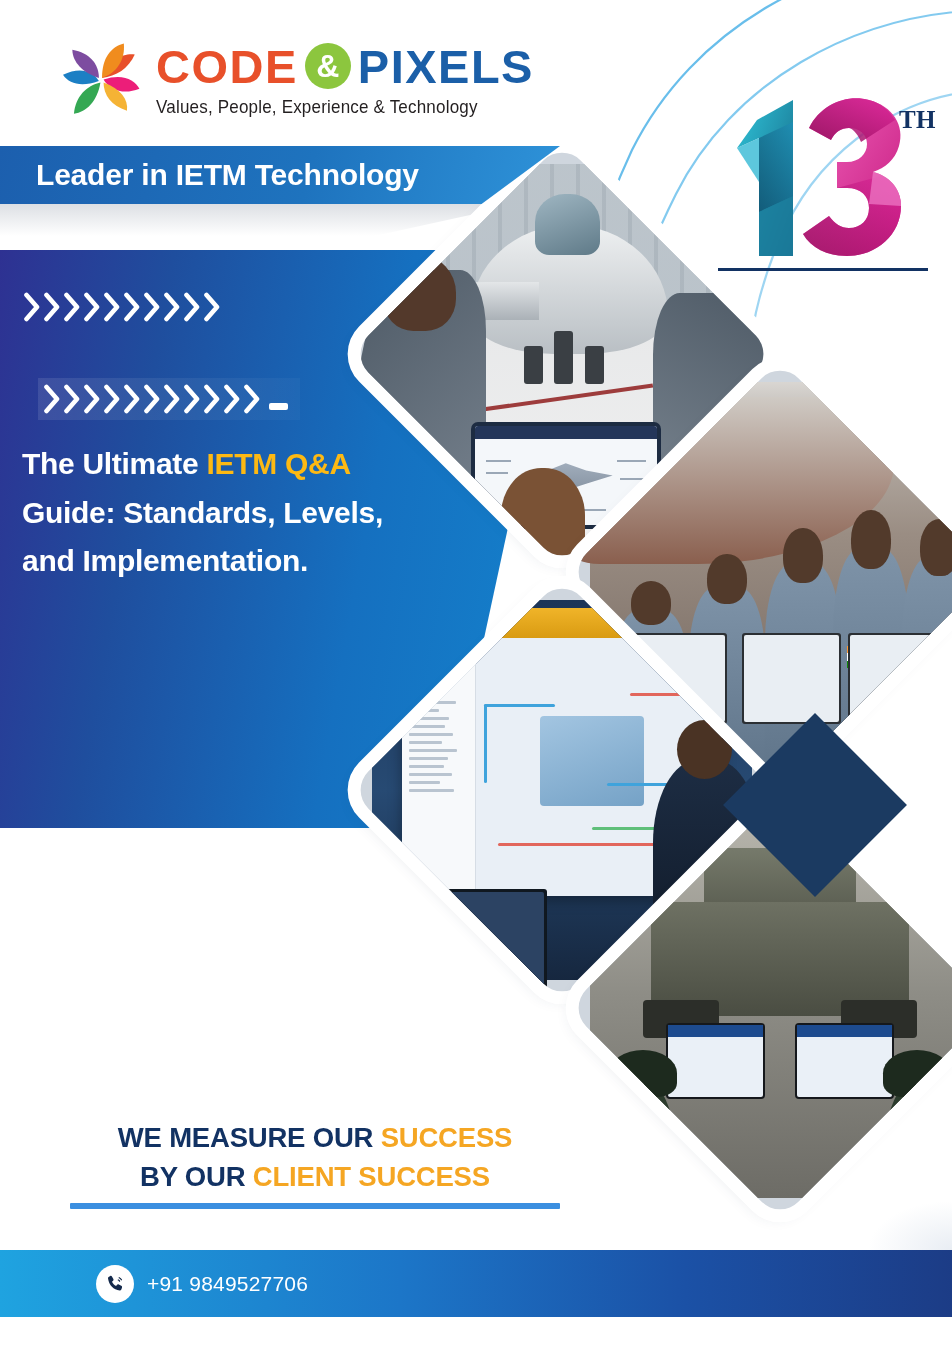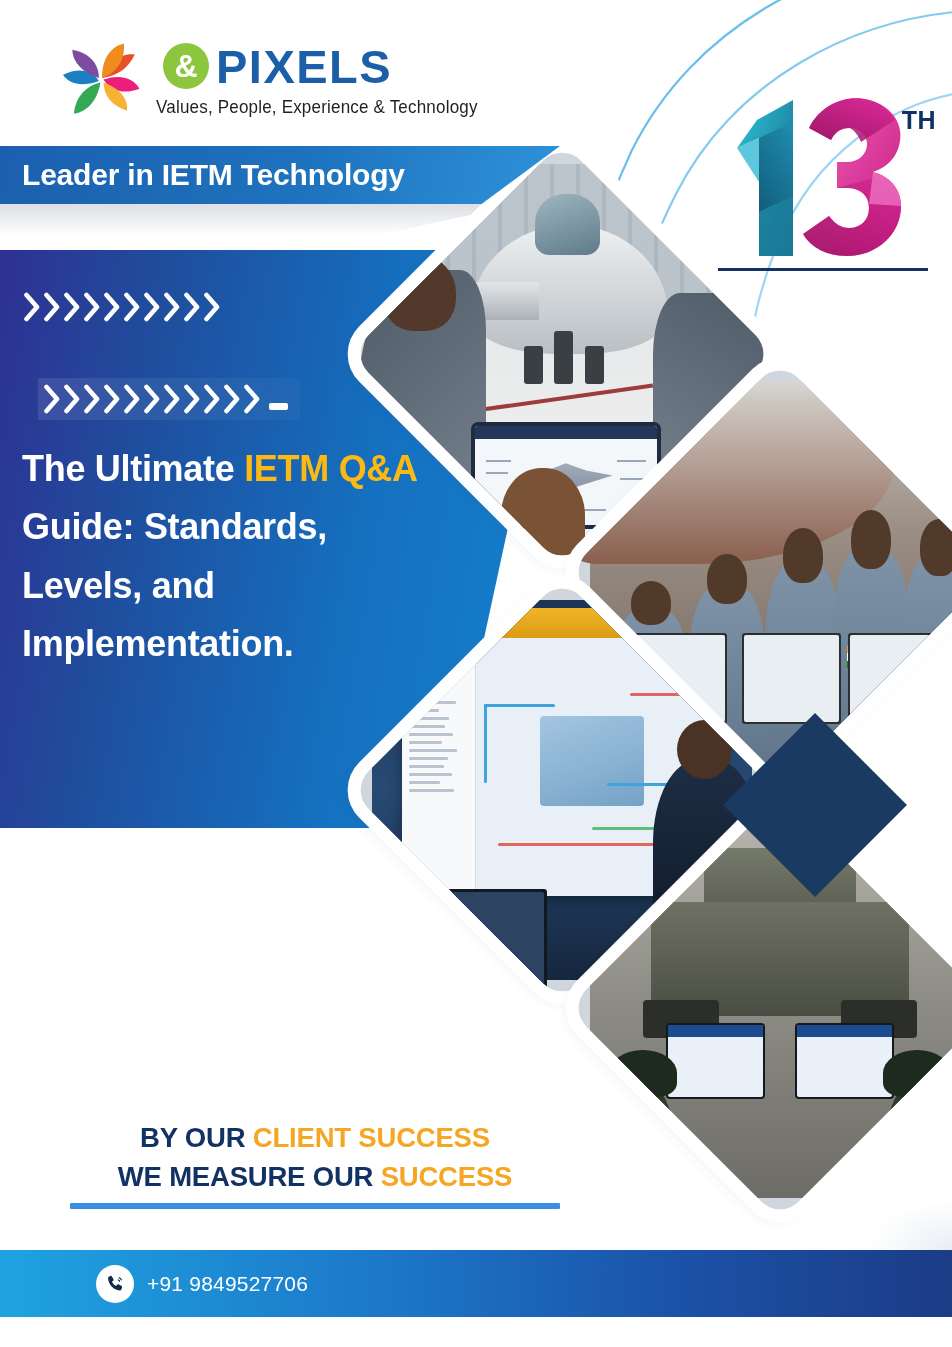--- a/index.html
+++ b/index.html
@@ -40,31 +40,31 @@
 
   
   .leader-banner {
     position:absolute; left:0; top:146px; width:560px; height:58px; z-index:18;
     background:linear-gradient(105deg,#1C5FAE 0%,#1E73BE 55%,#2E93D9 100%);
     clip-path: polygon(0 0, 100% 0, 86% 100%, 0 100%);
     display:flex; align-items:center;
   }
   .leader-banner span {
     color:#fff; font-size:30px; font-weight:bold; letter-spacing:-0.2px;
-    padding-left:22px;
+    padding-left:36px;
   }
   .leader-shadow {
     position:absolute; left:0; top:204px; width:520px; height:32px; z-index:6;
     background:linear-gradient(180deg,rgba(140,150,165,.30),rgba(255,255,255,0));
     clip-path: polygon(0 0, 100% 0, 72% 100%, 0 100%);
   }
 
   
   .anniv { position:absolute; right:14px; top:92px; width:230px; z-index:20; text-align:center; }
-  .anniv-num { position:relative; height:172px; }
+  .anniv-num { position:relative; height:172px;font-family:Liberation Serif, serif; }
   .anniv-num svg { display:block; margin:0 auto; }
   .anniv-th {
     position:absolute; right:2px; top:14px;
     font-size:25px; font-weight:bold; color:#123263; letter-spacing:0.5px;
   }
   .anniv-word {
     font-size:31px; font-weight:bold; color:#123263; letter-spacing:2.2px;
     margin-top:-2px;
   }
   .anniv-rule { height:3px; background:#123263; margin:4px 10px 4px 10px; }
@@ -86,21 +86,21 @@
     display:inline-block;
   }
   .chev svg { display:block; }
   .chev-dash {
     display:inline-block; width:19px; height:7px; background:#fff;
     border-radius:2px; margin-left:5px; margin-top:14px;
   }
 
   .headline {
     position:absolute; left:22px; top:440px; width:420px; z-index:14;
-    color:#ffffff; font-size:36px; font-weight:bold; line-height:1.62;
+    color:#ffffff; font-size:30px; font-weight:bold; line-height:1.62;
     letter-spacing:-0.3px;
   }
   .headline .hl { color:#FDB913; }
 
   
   .mosaic { position:absolute; left:330px; top:150px; width:640px; height:1110px; z-index:10; }
   .dia {
     position:absolute; width:300px; height:300px; transform:rotate(45deg);
     border-radius:26px; overflow:hidden;
     box-shadow:0 0 0 13px #ffffff, 0 6px 18px rgba(40,60,90,.20);
@@ -263,20 +263,21 @@
       <path d="M50 46 C60 22 78 14 92 16 C84 34 68 44 50 46Z" fill="#E8502A"></path>
       <path d="M50 46 C50 20 62 6 78 2 C80 24 68 40 50 46Z" fill="#F08C1E"></path>
       <path d="M52 48 C76 40 92 48 98 60 C78 68 60 62 52 48Z" fill="#EC1E79"></path>
       <path d="M52 52 C74 60 84 74 82 88 C62 82 52 68 52 52Z" fill="#F5B335"></path>
       <path d="M48 52 C44 76 30 90 14 92 C16 70 30 56 48 52Z" fill="#34A853"></path>
       <path d="M46 50 C24 58 8 54 0 42 C20 32 38 36 46 50Z" fill="#1C7FC4"></path>
       <path d="M46 46 C26 40 12 26 12 10 C34 14 46 28 46 46Z" fill="#7D4CA0"></path>
     </svg>
     <div class="logo-text">
       <div class="logo-main">
+        <span class="logo-code">CODE</span>
         <span class="logo-amp-circle">&amp;</span>
         <span class="logo-pixels">PIXELS</span>
       </div>
       <div class="logo-tag">Values, People, Experience &amp; Technology</div>
     </div>
   </div>
 
   <div class="leader-shadow"></div>
   <div class="leader-banner">
     <span>Leader in IETM Technology</span>
@@ -586,24 +587,24 @@
             </div>
         </div>
       </div>
     </div>
 
     <div class="dia-solid"></div>
   </div>
 
   <div class="tagline">
     <div class="tl-line">
+      <span>WE MEASURE OUR </span><span class="org">SUCCESS</span>
+    </div>
+    <div class="tl-line">
       <span>BY OUR </span><span class="org">CLIENT SUCCESS</span>
-    </div>
-    <div class="tl-line">
-      <span>WE MEASURE OUR </span><span class="org">SUCCESS</span>
     </div>
     <div class="tl-rule"></div>
   </div>
 
   <div class="footer-curve"></div>
 
   <div class="footer">
     <div class="sp-a"></div>
     <div class="sp-b"></div>
     <div class="sp-c"></div>

